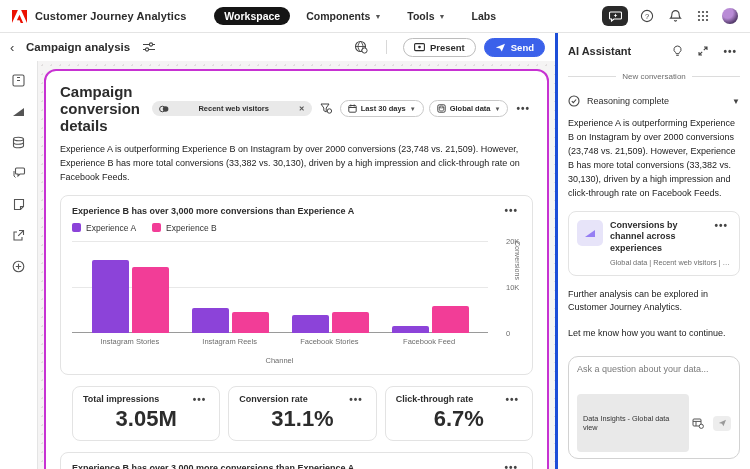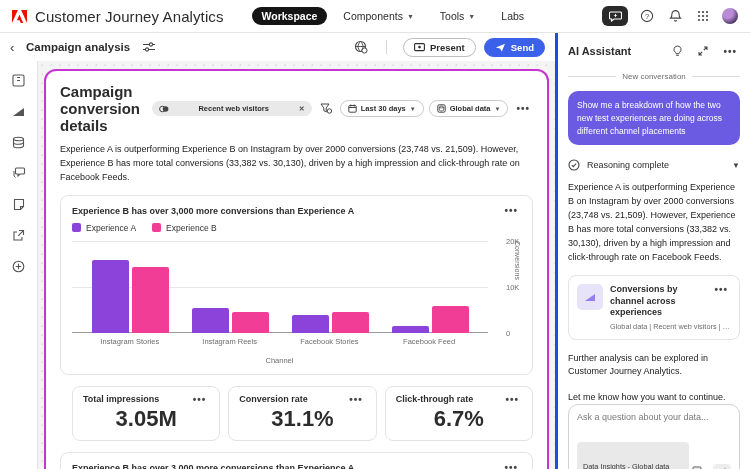--- a/index.html
+++ b/index.html
@@ -4,24 +4,24 @@
 <style>
   * { margin:0; padding:0; box-sizing:border-box; }
   html,body { width:750px; height:469px; overflow:hidden; background:#fff;
     font-family:"Liberation Sans", sans-serif; color:#2c2c2c; }
   svg { display:block; }
 
   
   .topnav { height:33px; display:flex; align-items:center; padding:0 12px;
     border-bottom:1px solid #e4e4e4; background:#fff; }
   .brand { display:flex; align-items:center; gap:8px; margin-right:28px; }
-  .brand-name { font-size:15px; font-weight:normal; letter-spacing:.1px; }
+  .brand-name { font-size:11px; font-weight:bold; letter-spacing:.1px; }
   .navitems { display:flex; align-items:center; gap:6px; }
   .navitem { font-size:10.5px; padding:3px 10px; border-radius:12px; display:flex;
-    align-items:center; gap:4px; cursor:pointer; color:#2c2c2c; }
+    align-items:center; gap:4px; cursor:pointer; color:#2c2c2c;font-weight:bold; }
   .navitem.active { background:#151515; color:#fff; font-weight:bold; }
   .caret { font-size:7px; color:#555; }
   .nav-right { margin-left:auto; display:flex; align-items:center; gap:10px; }
   .ai-pill { width:26px; height:20px; background:#2a2a2a; border-radius:6px;
     display:flex; align-items:center; justify-content:center; cursor:pointer; }
   .icon-btn { width:18px; height:18px; display:flex; align-items:center;
     justify-content:center; cursor:pointer; color:#444; }
   .avatar { width:16px; height:16px; border-radius:50%;
     background:radial-gradient(circle at 35% 30%, #b98bd6 0 35%, #5a3f72 70%, #2e2140 100%);
     cursor:pointer; }
@@ -448,21 +448,20 @@
             </svg>
         </span>
         <span class="more-dots">•••</span>
       </span>
     </div>
 
     <div class="divider">
       <span>New conversation</span>
     </div>
 
-    <div class="bubble">Show me a breakdown of how the two new test experiences are doing across different channel placements</div>
 
     <div class="reason-row">
       <svg width="12" height="12" viewBox="0 0 12 12">
           <circle cx="6" cy="6" r="5" fill="none" stroke="#444" stroke-width="1.1"></circle>
           <path d="M3.8 6.2l1.5 1.5 2.9-3.2" fill="none" stroke="#444" stroke-width="1.1"></path>
         </svg>
       <span class="reason-text">Reasoning complete</span>
       <span class="reason-chev">▼</span>
     </div>
 

